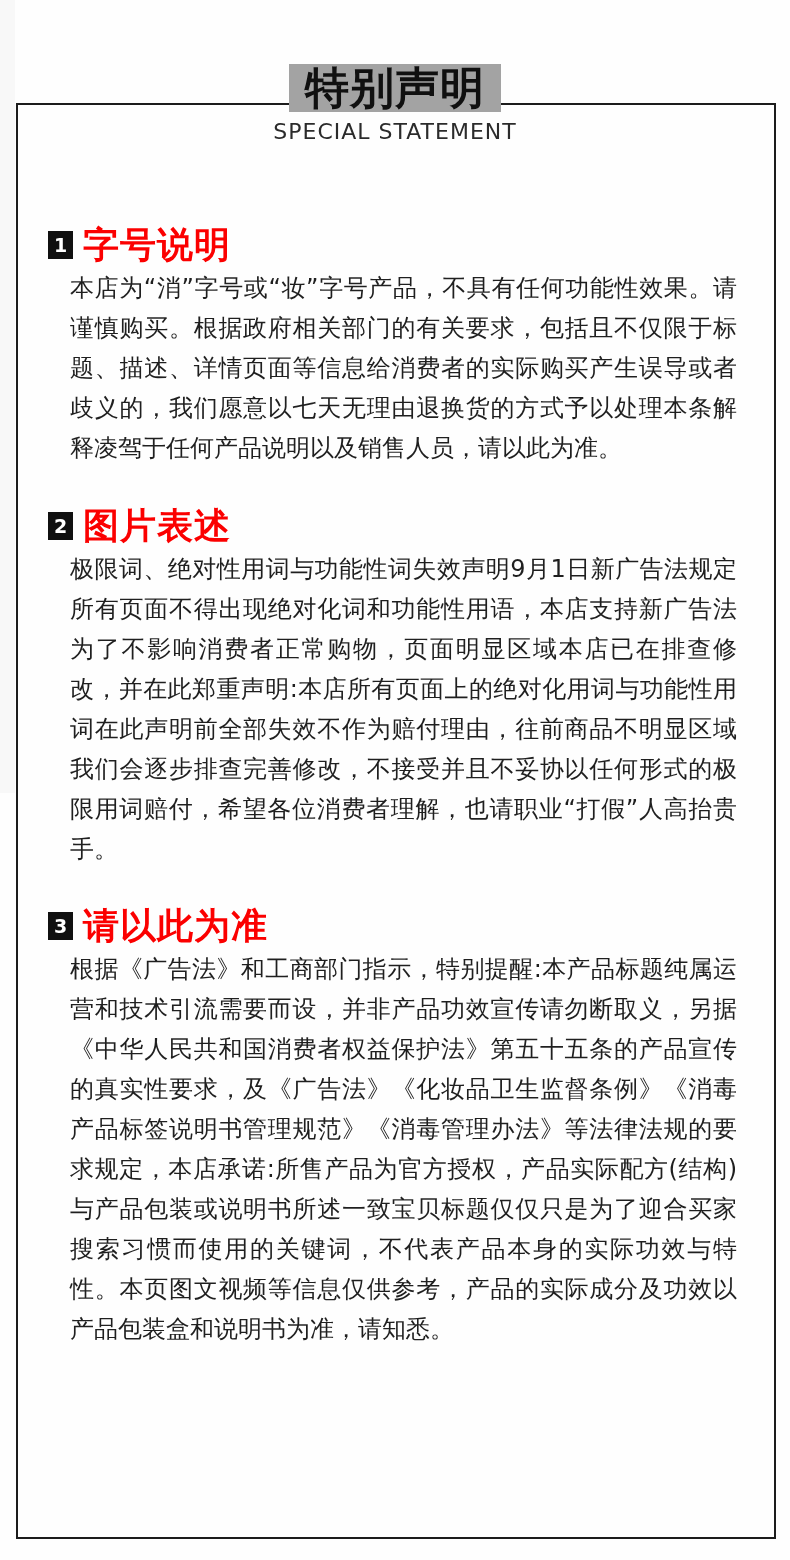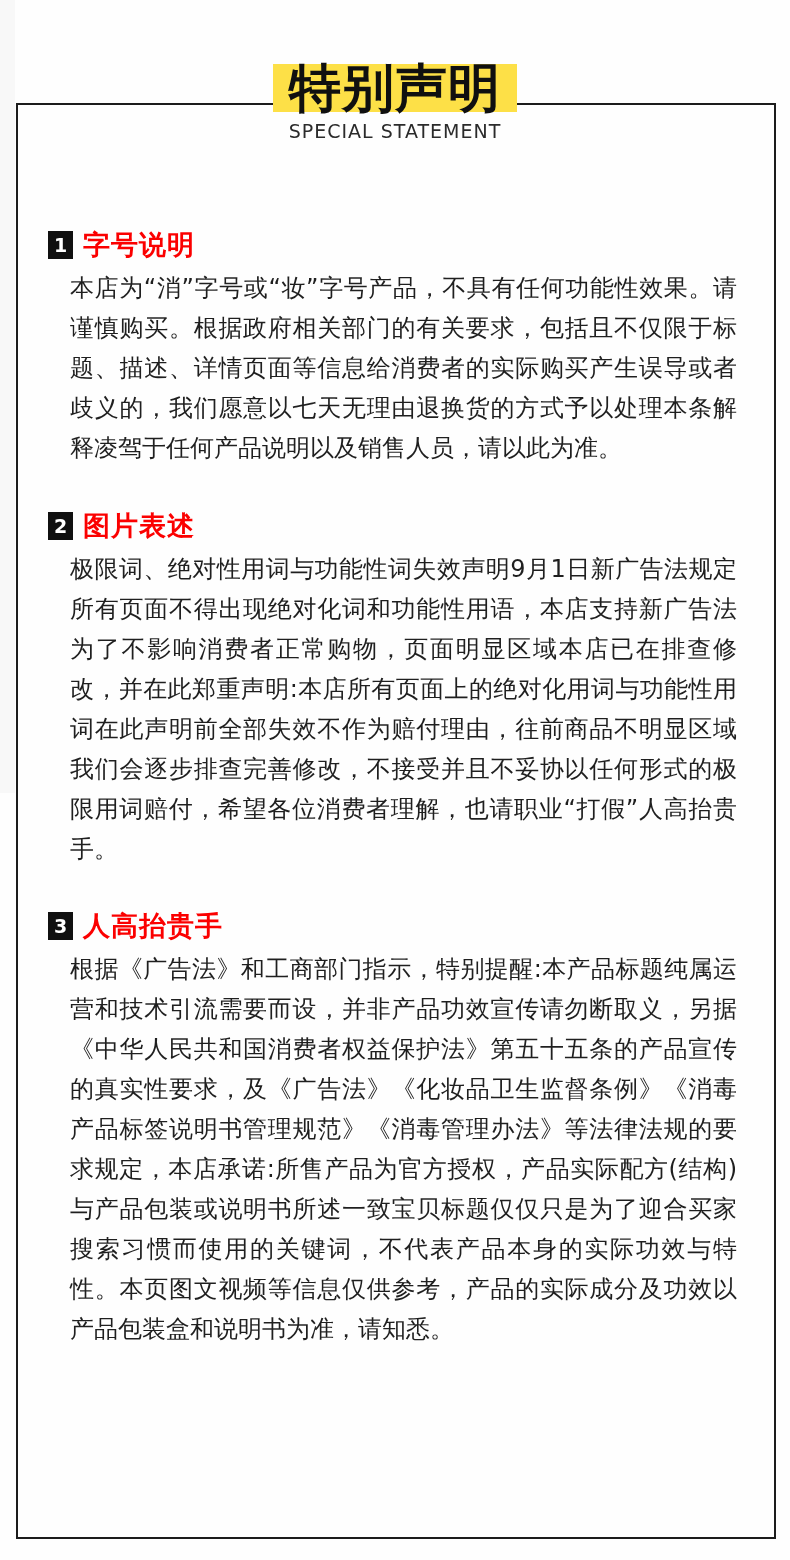--- a/index.html
+++ b/index.html
@@ -27,31 +27,31 @@
   }
   
   .title-wrap {
     position: absolute; top: 0; left: 0; width: 100%;
     text-align: center; z-index: 3;
   }
   .title-cn {
     display: inline-block;
     margin-top: 64px;
     padding: 0 16px;
-    background: #fde047;
-    font-size: 52px;
+    background: #a3a3a3;
+    font-size: 44px;
     line-height: 48px;
     font-weight: bold;
     color: #101010;
     letter-spacing: 1px;
     white-space: nowrap;
   }
   .title-en {
     margin-top: 10px;
-    font-size: 19px;
+    font-size: 22px;
     line-height: 19px;
     color: #2b2b2b;
     letter-spacing: 1px;
     font-weight: normal;
   }
   
   .box-inner {
     padding: 126px 37px 0 30px;
   }
   .section-head {
@@ -65,21 +65,21 @@
     color: #ffffff;
     font-size: 19px;
     font-weight: bold;
     display: flex;
     align-items: center;
     justify-content: center;
     flex: 0 0 auto;
     margin-right: 10px;
   }
   .section-heading {
-    font-size: 27px;
+    font-size: 36px;
     line-height: 28px;
     font-weight: bold;
     color: #fb0000;
     letter-spacing: 1px;
     white-space: nowrap;
   }
   .section-body {
     margin: 9px 16px 0 22px;
     width: 667px;
     font-size: 24px;
@@ -117,21 +117,21 @@
           <div class="section-heading">图片表述</div>
         </div>
         <div class="section-body">
           <p>极限词、绝对性用词与功能性词失效声明9月1日新广告法规定所有页面不得出现绝对化词和功能性用语，本店支持新广告法为了不影响消费者正常购物，页面明显区域本店已在排查修改，并在此郑重声明:本店所有页面上的绝对化用词与功能性用词在此声明前全部失效不作为赔付理由，往前商品不明显区域我们会逐步排查完善修改，不接受并且不妥协以任何形式的极限用词赔付，希望各位消费者理解，也请职业“打假”人高抬贵手。</p>
         </div>
       </div>
 
       <div class="section sec-3">
         <div class="section-head">
           <div class="badge">3</div>
-          <div class="section-heading">人高抬贵手</div>
+          <div class="section-heading">请以此为准</div>
         </div>
         <div class="section-body">
           <p>根据《广告法》和工商部门指示，特别提醒:本产品标题纯属运营和技术引流需要而设，并非产品功效宣传请勿断取义，另据《中华人民共和国消费者权益保护法》第五十五条的产品宣传的真实性要求，及《广告法》《化妆品卫生监督条例》《消毒产品标签说明书管理规范》《消毒管理办法》等法律法规的要求规定，本店承诺:所售产品为官方授权，产品实际配方(结构)与产品包装或说明书所述一致宝贝标题仅仅只是为了迎合买家搜索习惯而使用的关键词，不代表产品本身的实际功效与特性。本页图文视频等信息仅供参考，产品的实际成分及功效以产品包装盒和说明书为准，请知悉。</p>
         </div>
       </div>
 
     </div>
   </div>
 
   <div class="title-wrap">

